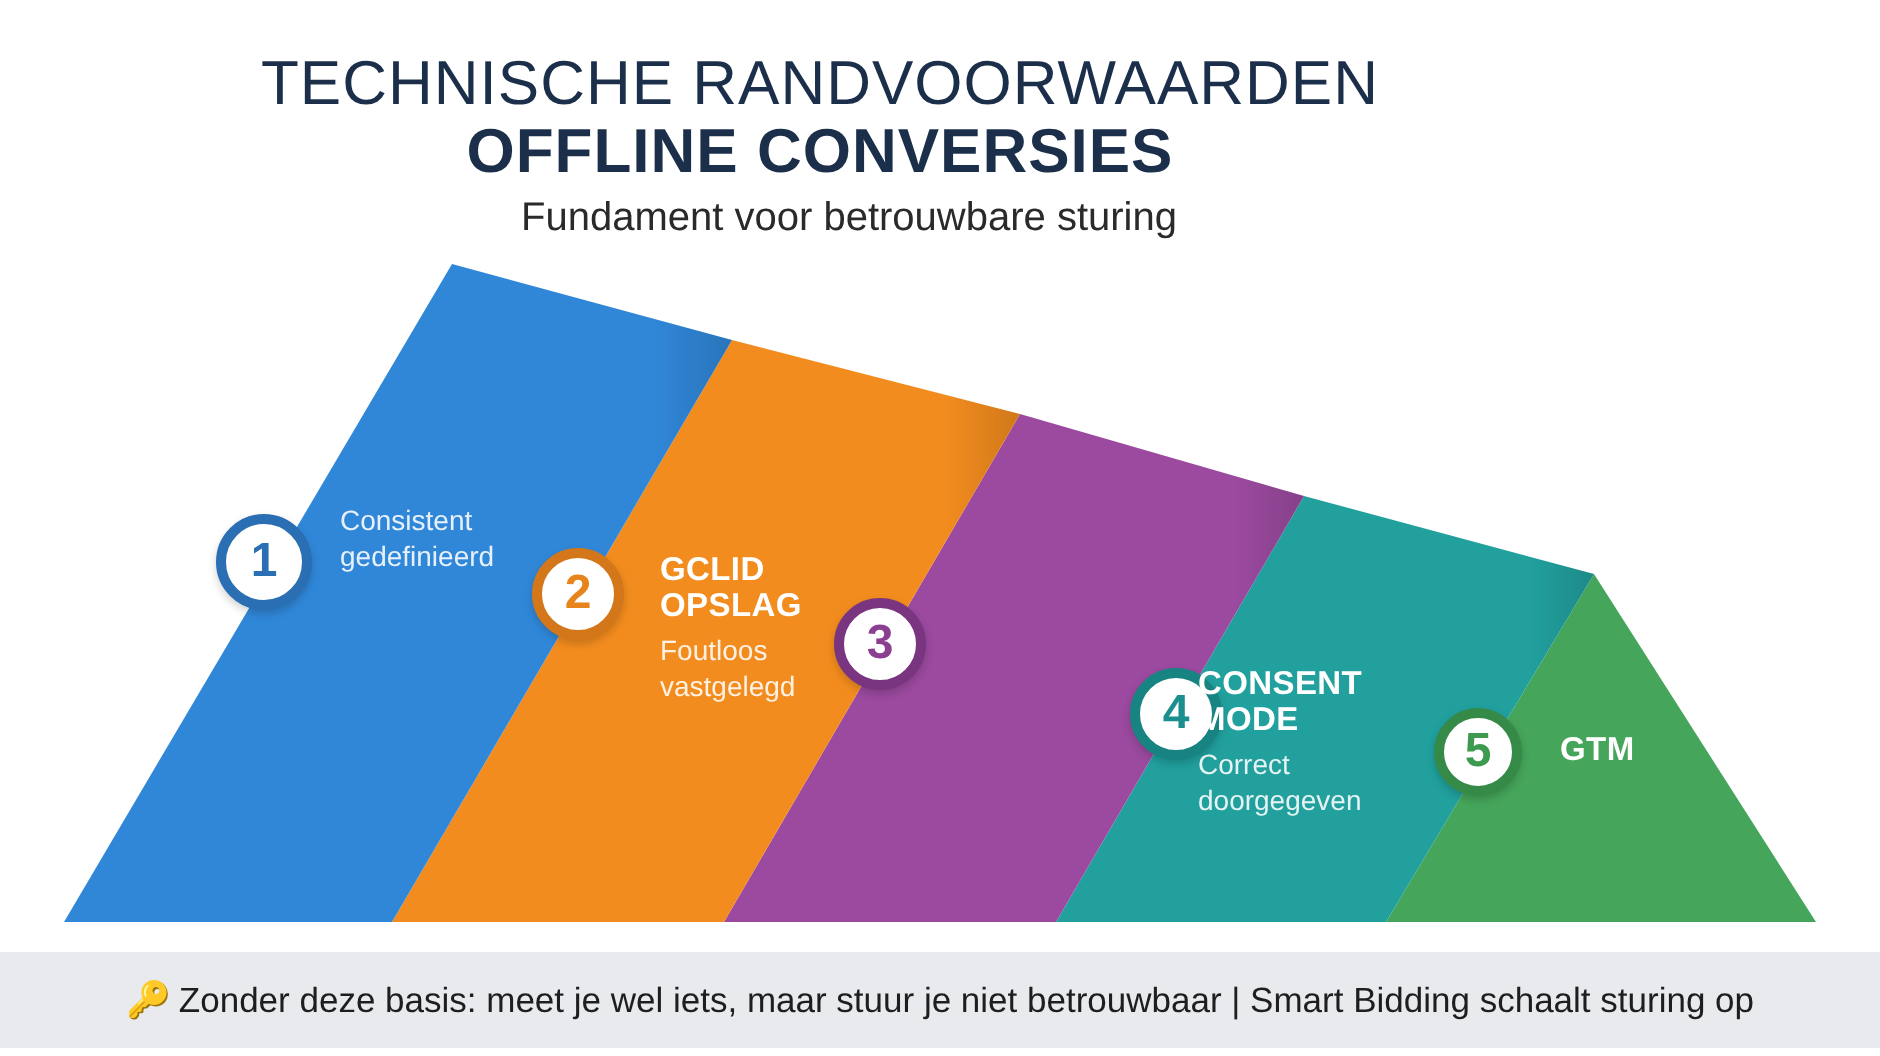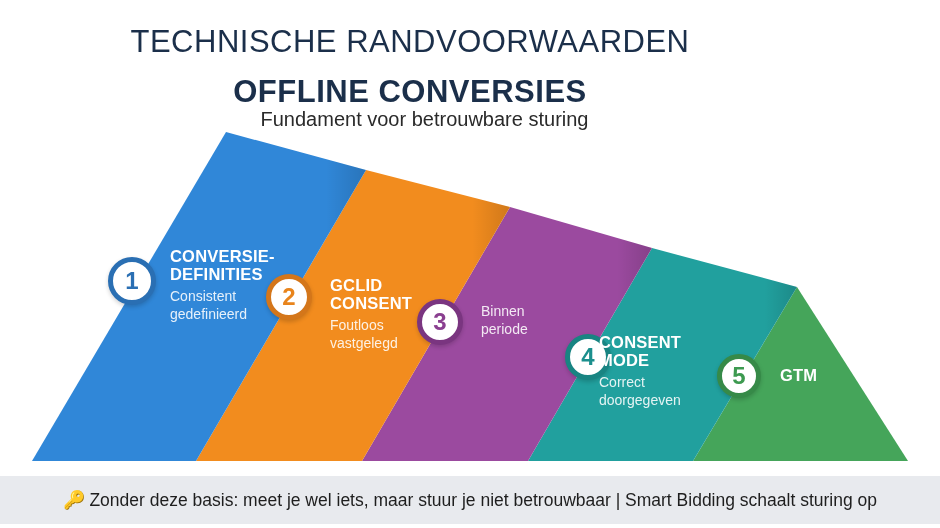--- a/index.html
+++ b/index.html
@@ -6,23 +6,23 @@
     body {
       width: 940px; height: 528px; overflow: hidden;
       background: #ffffff; position: relative;
       font-family: "Liberation Sans", "DejaVu Sans", sans-serif;
     }
     .title {
       position: absolute; left: 0; width: 820px; text-align: center;
       color: #1b2f4a; margin: 0; letter-spacing: 0.5px;
     }
     .t1 { top: 24px; font-size: 31px; font-weight: normal; line-height: 36px; }
-    .t2 { top: 58px; font-size: 31px; font-weight: bold; line-height: 36px; margin-top: 16px; }
+    .t2 { top: 58px; font-size: 31px; font-weight: bold; line-height: 36px; }
     .sub {
-      position: absolute; top: 106px; left: 0; width: 849px; text-align: center;
+      position: absolute; top: 96px; left: 0; width: 849px; text-align: center;
       font-size: 20px; color: #2a2a2a; line-height: 26px;
     }
     svg.diagram { position: absolute; left: 0; top: 0; }
     .badge {
       position: absolute; width: 38px; height: 38px; border-radius: 50%;
       background: #ffffff; border-width: 5px; border-style: solid;
       display: flex; align-items: center; justify-content: center;
       font-weight: bold; font-size: 24px; box-shadow: 0 2px 4px rgba(0,0,0,0.18);
     }
     .step-text { position: absolute; color: #ffffff; }
@@ -81,34 +81,30 @@
   <span>3</span>
 </div>
 <div class="badge" style="left:565px; top:334px; width:36px; height:36px; border-color:#188482; color:#1b8f8d;">
   <span>4</span>
 </div>
 <div class="badge" style="left:717px; top:354px; width:34px; height:34px; border-color:#368a48; color:#3d9a50;">
   <span>5</span>
 </div>
 
 <div class="step-text" style="left:170px; top:247px;">
-  <div class="step-head">CONVERSIE-
-DEFINITIES</div>
   <div class="step-desc">Consistent
 gedefinieerd</div>
 </div>
 <div class="step-text" style="left:330px; top:276px;">
   <div class="step-head">GCLID
-CONSENT</div>
+OPSLAG</div>
   <div class="step-desc">Foutloos
 vastgelegd</div>
 </div>
 <div class="step-text" style="left:481px; top:298px;">
-  <div class="step-desc">Binnen
-periode</div>
 </div>
 <div class="step-text" style="left:599px; top:333px;">
   <div class="step-head">CONSENT
 MODE</div>
   <div class="step-desc">Correct
 doorgegeven</div>
 </div>
 <div class="step-text" style="left:780px; top:366px;">
   <div class="step-head">GTM</div>
 </div>

